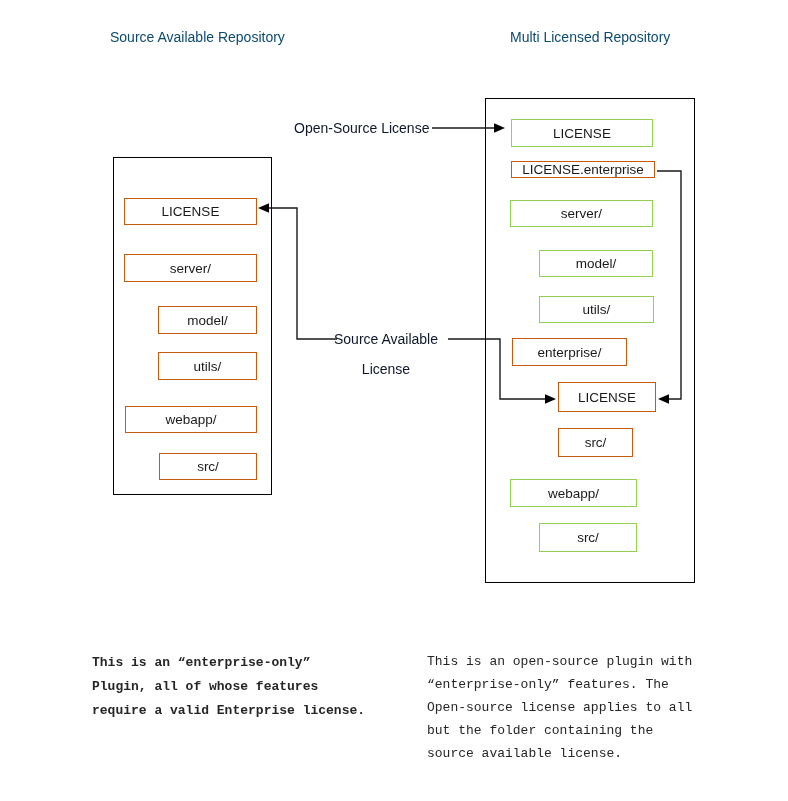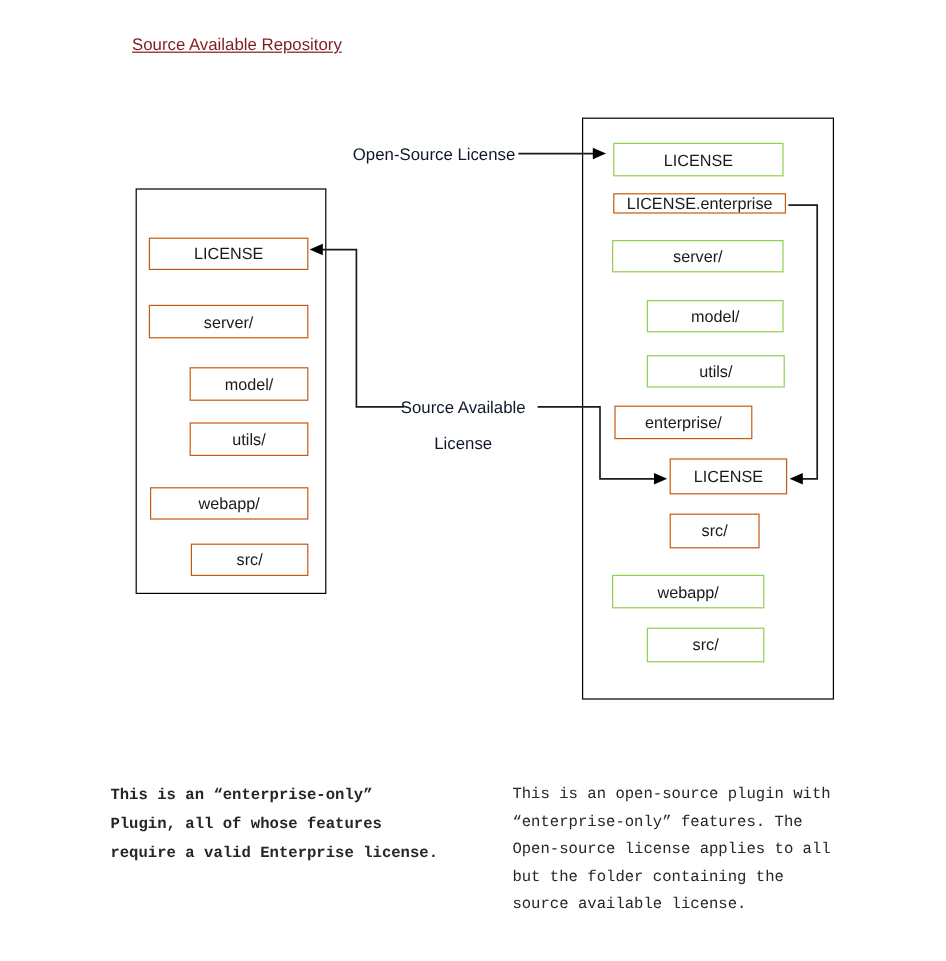--- a/index.html
+++ b/index.html
@@ -13,23 +13,22 @@
     position:relative;
     width:788px;height:801px;
     background:#ffffff;
     font-family:"Liberation Sans", sans-serif;
     color:#1a1a1a;
     overflow:hidden;
   }
   .title{
     position:absolute;
     font-size:14px;
-    color:#7f1d1d;
+    color:#0c4a6e;
     white-space:nowrap;
-    text-decoration:underline;
   }
   .container{
     position:absolute;
     border:1px solid #000;
     background:#fff;
   }
   .box{
     position:absolute;
     background:#fff;
     display:flex;align-items:center;justify-content:center;
@@ -56,20 +55,21 @@
   }
   .note.left-note{line-height:24px;font-weight:bold;}
   .note.right-note{line-height:23px;}
 </style>
 </head>
 <body>
 
 <div class="canvas">
 
   <div class="title" style="left:110px;top:29px;">Source Available Repository</div>
+  <div class="title" style="left:510px;top:29px;">Multi Licensed Repository</div>
 
   <div class="container" style="left:113px;top:157px;width:157px;height:336px;"></div>
   <div class="box orange" style="left:124px;top:198px;width:133px;height:27px;">
       <span>LICENSE</span>
     </div>
   <div class="box orange" style="left:124px;top:254px;width:133px;height:28px;">
       <span>server/</span>
     </div>
   <div class="box orange" style="left:158px;top:306px;width:99px;height:28px;">
       <span>model/</span>

